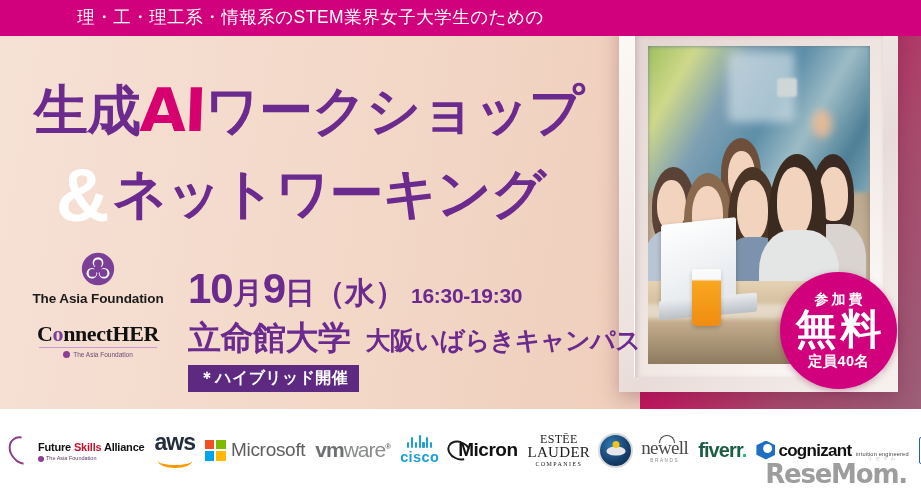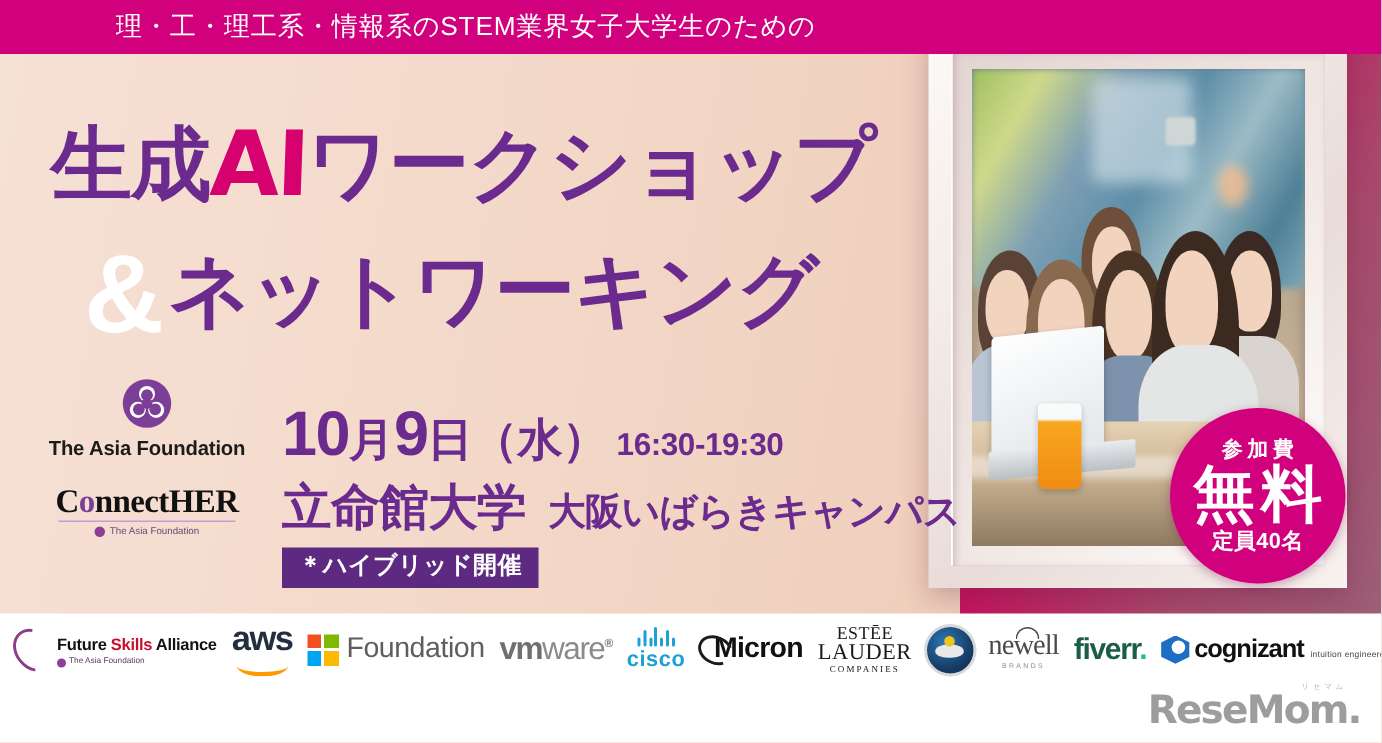--- a/index.html
+++ b/index.html
@@ -127,21 +127,21 @@
   }
   .badge .b1{font-size:14px;font-weight:700;letter-spacing:3px;line-height:1;margin-bottom:3px;padding-left:3px;}
   .badge .b2{font-size:41px;font-weight:700;letter-spacing:4px;line-height:1;padding-left:4px;}
   .badge .b3{font-size:14.5px;font-weight:700;line-height:1;margin-top:4px;letter-spacing:.3px;}
 
   
   .sponsorbar{
     position:absolute;left:0;top:409px;width:921px;height:86px;background:#ffffff;z-index:8;
     display:flex;align-items:flex-start;
   }
-  .sp-row{display:flex;align-items:center;gap:0;padding:4px 6px 0 10px;width:921px;box-sizing:border-box;}
+  .sp-row{display:flex;align-items:center;gap:0;padding:21px 6px 0 10px;width:921px;box-sizing:border-box;}
   .sp{display:flex;align-items:center;justify-content:center;height:40px;flex:0 0 auto;}
   .sp + .sp{margin-left:10px;}
 
   .fsa{display:flex;align-items:center;gap:3px;}
   .fsa .arc{width:21px;height:27px;border:2.5px solid #8b3f87;border-radius:50%;
             border-right-color:transparent;border-bottom-color:transparent;transform:rotate(-40deg);}
   .fsa .txt{line-height:1.05;}
   .fsa .t1{font-size:11px;font-weight:700;color:#111;white-space:nowrap;letter-spacing:-.2px;}
   .fsa .t1 .sk{color:#c8102e;}
   .fsa .rule{height:1px;background:#777;margin-top:2px;width:100%;}
@@ -344,21 +344,21 @@
       </div>
 
       <div class="sp">
         <div class="ms">
           <span class="grid">
               <i></i>
               <i></i>
               <i></i>
               <i></i>
             </span>
-          <span class="w">Foundation</span>
+          <span class="w">Microsoft</span>
         </div>
       </div>
 
       <div class="sp">
         <div class="vmw"><span>vm</span><span class="light">ware</span><sup>®</sup></div>
       </div>
 
       <div class="sp">
         <div class="cisco">
           <div class="bars">

